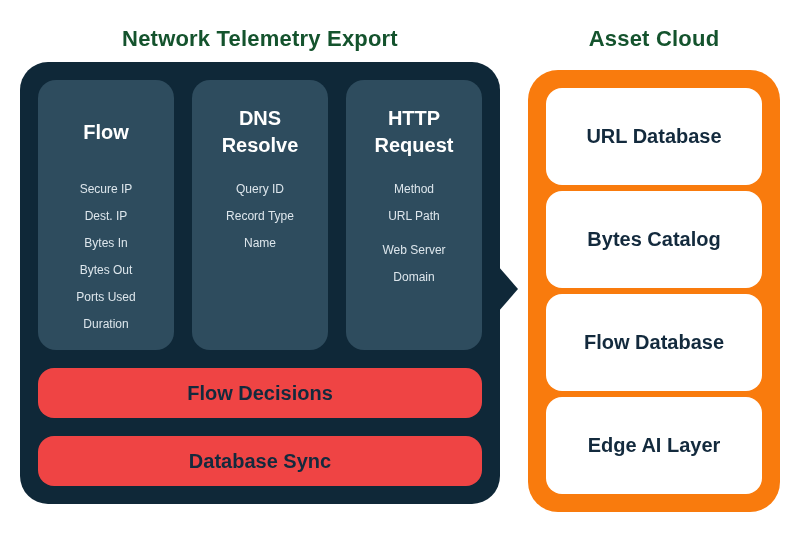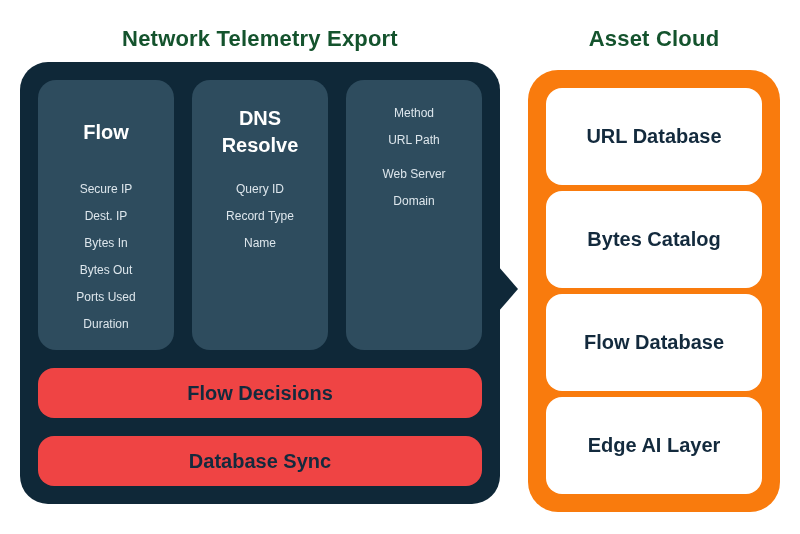--- a/index.html
+++ b/index.html
@@ -139,20 +139,23 @@
           <span>DNS Resolve</span>
         </div>
         <div class="col-items">
           <div class="col-item"><span>Query ID</span></div>
           <div class="col-item"><span>Record Type</span></div>
           <div class="col-item"><span>Name</span></div>
         </div>
       </div>
 
       <div class="col">
+        <div class="col-header">
+          <span>HTTP Request</span>
+        </div>
         <div class="col-items">
           <div class="col-item"><span>Method</span></div>
           <div class="col-item"><span>URL Path</span></div>
           <div class="col-item spaced"><span>Web Server Domain</span></div>
         </div>
       </div>
 
     </div>
 
     <div class="bar">Flow Decisions</div>

